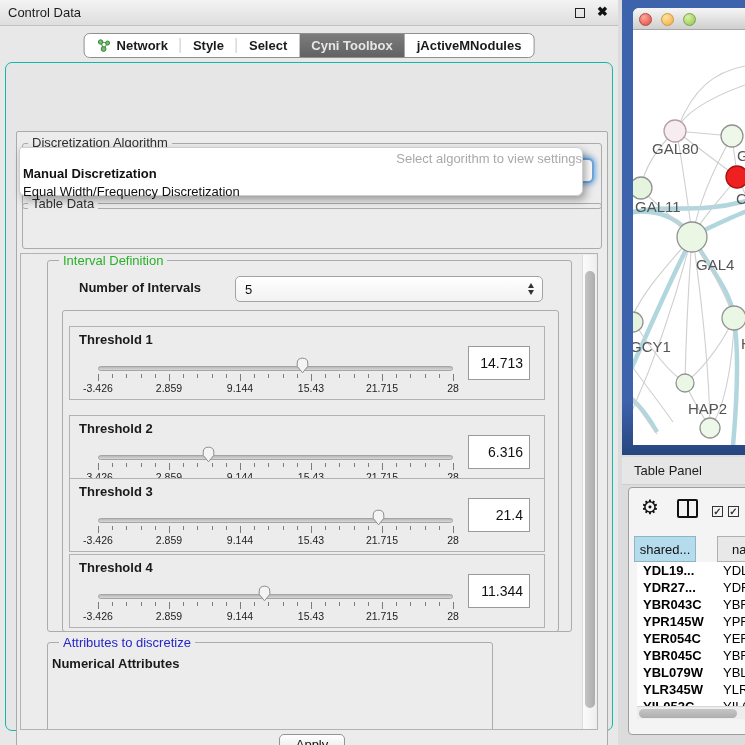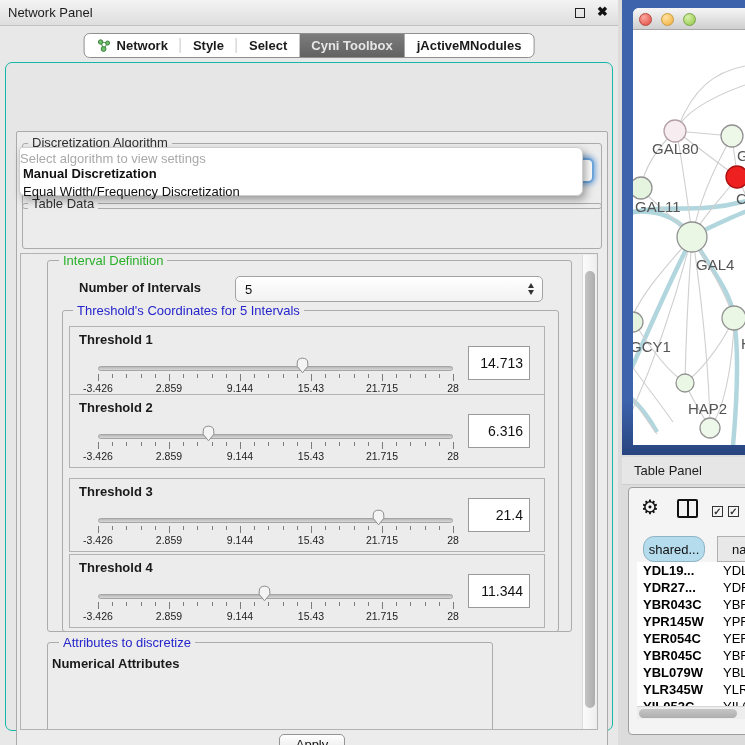--- a/index.html
+++ b/index.html
@@ -32,21 +32,21 @@
     font-size:13px;color:#111;padding-left:9px;display:flex;align-items:center;}
   .spin{position:absolute;right:8px;top:50%;transform:translateY(-50%);display:flex;flex-direction:column;gap:2px;}
   .spin .up{width:0;height:0;border-left:3.5px solid transparent;border-right:3.5px solid transparent;border-bottom:5px solid #333;}
   .spin .dn{width:0;height:0;border-left:3.5px solid transparent;border-right:3.5px solid transparent;border-top:5px solid #333;}
 
   .focus-combo{position:absolute;left:24px;top:95px;width:564px;height:25px;background:#fff;border:2px solid #6ea7dd;
     border-radius:6px;box-shadow:0 0 5px 2px rgba(110,165,220,.85);z-index:4;}
 
   .popup{position:absolute;left:13px;top:84px;width:564px;height:49px;background:#fff;border:1px solid #cfcfcf;
     border-radius:3px 6px 6px 6px;box-shadow:3px 4px 9px rgba(0,0,0,.35);z-index:9;}
-  .popup .hint{position:absolute;left:0;top:3px;width:100%;text-align:left;font-size:13px;color:#a9a9a9;}
+  .popup .hint{position:absolute;left:0;top:3px;width:100%;text-align:right;font-size:13px;color:#a9a9a9;}
   .popup .opt{position:absolute;left:3px;font-size:13px;color:#111;white-space:nowrap;}
   .popup .opt.b0{top:18px;font-weight:bold;}
   .popup .opt.b1{top:36px;}
 
   .scrollpane{position:absolute;left:14px;top:190px;width:578px;height:477px;border:1px solid #b3b3b3;background:#ececec;overflow:hidden;}
   .vsb{position:absolute;right:1px;top:1px;width:14px;height:475px;background:linear-gradient(90deg,#fbfbfb,#efefef);border-left:1px solid #dcdcdc;}
   .vsb .thumb{position:absolute;left:2px;top:16px;width:10px;height:437px;background:linear-gradient(90deg,#c4c4c4,#adadad);border-radius:6px;}
 
   .bold13{position:absolute;font-size:13px;font-weight:bold;color:#1a1a1a;white-space:nowrap;}
 
@@ -83,40 +83,40 @@
   .net-label{position:absolute;font-size:15px;color:#555;white-space:nowrap;}
 
   .tp-bar{position:absolute;left:622px;top:457px;width:123px;height:28px;background:#e6e6e6;border-bottom:1px solid #cfcfcf;}
   .tp-bar span{position:absolute;left:12px;top:6px;font-size:13px;color:#1c1c1c;}
   .tp-box{position:absolute;left:628px;top:487px;width:150px;height:248px;background:#f4f4f4;border:1px solid #9e9e9e;border-radius:4px;overflow:hidden;}
   .gear{position:absolute;left:12px;top:9px;font-size:20px;color:#111;line-height:20px;}
   .colsicon{position:absolute;left:48px;top:11px;width:21px;height:19px;border:2px solid #111;border-radius:2px;}
   .colsicon:after{content:"";position:absolute;left:8px;top:0;width:2px;height:100%;background:#111;}
   .cb{position:absolute;top:18px;width:11px;height:11px;border:1.4px solid #333;font-size:10px;line-height:9px;color:#333;text-align:center;font-weight:bold;}
   .th-cell{position:absolute;top:48px;height:26px;font-size:13px;color:#111;text-align:center;line-height:26px;border:1px solid #b0b0b0;overflow:hidden;}
-  .th-c1{left:14px;width:62px;background:#b5dcec;border-color:#8fb4c4;border-radius:11px;}
+  .th-c1{left:5px;width:62px;background:#b5dcec;border-color:#8fb4c4;}
   .th-c2{left:88px;width:70px;background:#e8e8e8;text-align:left;padding-left:14px;}
   .t-row{position:absolute;left:8px;width:150px;height:17px;font-size:13px;color:#000;line-height:17px;background:#fff;}
   .t-c1{position:absolute;left:6px;white-space:nowrap;font-weight:bold;}
   .t-c2{position:absolute;left:86px;white-space:nowrap;}
   .t-body-bg{position:absolute;left:8px;top:74px;width:150px;height:153px;background:#fff;}
   .hsb{position:absolute;left:8px;top:218px;width:140px;height:13px;background:#ededed;border-top:1px solid #d5d5d5;}
   .hsb .thumb{position:absolute;left:2px;top:2px;width:98px;height:9px;background:linear-gradient(#c6c6c6,#aeaeae);border-radius:5px;}
 
   .neticon{display:inline-block;}
 </style>
 </head>
 <body>
 
 <div id="root">
 
   <div class="cp">
 
     <div class="cp-titlebar">
-      <span class="cp-title">Network Panel</span>
+      <span class="cp-title">Control Data</span>
       <span class="win-float"></span>
       <span class="win-close">✖</span>
     </div>
 
     <div class="tabbar" id="top-tabs">
         <div class="tab">
           <svg class="neticon" width="15" height="15" viewBox="0 0 15 15">
             <line x1="4" y1="4" x2="11" y2="5" stroke="#59a657" stroke-width="1.2"></line>
             <line x1="4" y1="4" x2="7" y2="11" stroke="#59a657" stroke-width="1.2"></line>
             <line x1="11" y1="5" x2="7" y2="11" stroke="#59a657" stroke-width="1.2"></line>
@@ -167,21 +167,20 @@
           <div class="bold13" style="left:58px;top:26px;">Number of Intervals</div>
           <div class="mac-combo" style="left:214px;top:22px;width:308px;height:26px;">
             <span>5</span>
             <span class="spin">
                 <span class="up"></span>
                 <span class="dn"></span>
               </span>
           </div>
 
           <div class="tborder" style="left:41px;top:56px;width:497px;height:322px;"></div>
-          <div class="tlabel blue" style="left:52px;top:49px;">Threshold's Coordinates for 5 Intervals</div>
 
           <div id="threshold-list">
               <div class="thr-box" style="top: 72px;">
                 <div class="thr-title">Threshold 1</div>
                 <div class="thr-track"></div>
                 <div class="thr-thumb" style="left:225.4px"><svg width="15" height="17" viewBox="0 0 15 17">
                     <path d="M2.2,6.2 C2.2,2.6 4.3,1.2 7.5,1.2 C10.7,1.2 12.8,2.6 12.8,6.2 L12.8,9.3 L7.5,15.8 L2.2,9.3 Z" fill="#f4f4f4" stroke="#8c8c8c"></path>
                   </svg></div>
                 <div class="tick" style="left:28.0px;top:47px;height:7px"></div>
                 <div class="tick" style="left:42.2px;top:47px;height:4px"></div>
@@ -210,21 +209,21 @@
                 <div class="tick" style="left:368.8px;top:47px;height:4px"></div>
                 <div class="tick" style="left:383.0px;top:47px;height:7px"></div>
                 <div class="ticklab" style="left:28.0px">-3.426</div>
                 <div class="ticklab" style="left:99.0px">2.859</div>
                 <div class="ticklab" style="left:170.0px">9.144</div>
                 <div class="ticklab" style="left:241.0px">15.43</div>
                 <div class="ticklab" style="left:312.0px">21.715</div>
                 <div class="ticklab" style="left:383.0px">28</div>
                 <div class="thr-val">14.713</div>
               </div>
-              <div class="thr-box" style="top: 140px;">
+              <div class="thr-box" style="top: 161px;">
                 <div class="thr-title">Threshold 2</div>
                 <div class="thr-track"></div>
                 <div class="thr-thumb" style="left:130.5px"><svg width="15" height="17" viewBox="0 0 15 17">
                     <path d="M2.2,6.2 C2.2,2.6 4.3,1.2 7.5,1.2 C10.7,1.2 12.8,2.6 12.8,6.2 L12.8,9.3 L7.5,15.8 L2.2,9.3 Z" fill="#f4f4f4" stroke="#8c8c8c"></path>
                   </svg></div>
                 <div class="tick" style="left:28.0px;top:47px;height:7px"></div>
                 <div class="tick" style="left:42.2px;top:47px;height:4px"></div>
                 <div class="tick" style="left:56.4px;top:47px;height:4px"></div>
                 <div class="tick" style="left:70.6px;top:47px;height:4px"></div>
                 <div class="tick" style="left:84.8px;top:47px;height:4px"></div>

